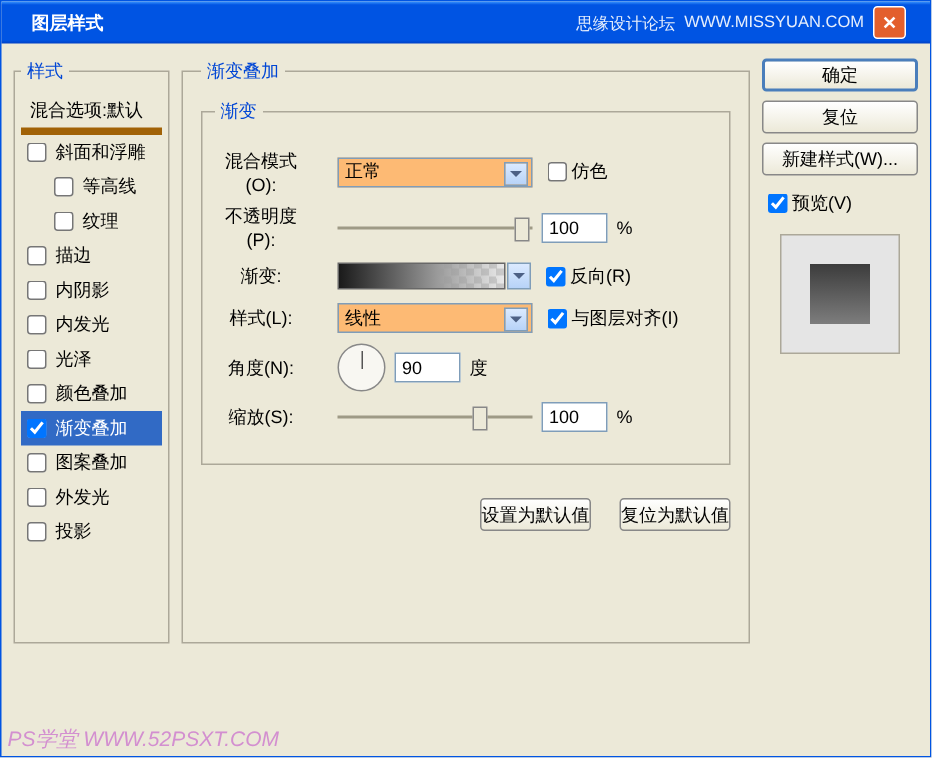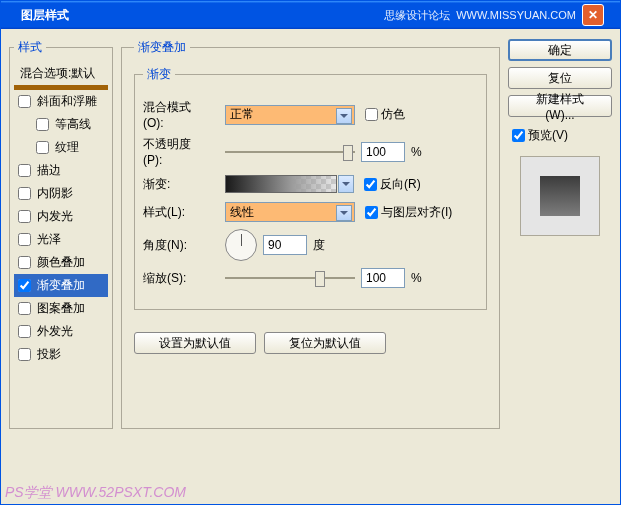--- a/index.html
+++ b/index.html
@@ -17,38 +17,38 @@
 legend { padding: 0 4px; color: #0046d5; }
 .style-list { height: 390px; }
 .style-sub { padding: 3px 6px; border-bottom: 5px solid #a16207; }
 .style-item { display: flex; align-items: center; padding: 3px 4px; gap: 4px; cursor: pointer; }
 .style-item.indent { padding-left: 22px; }
 .style-item.selected { background: #316ac5; color: #fff; }
 .style-item input[type=checkbox] { margin-right: 2px; }
 .panel { height: 390px; padding: 10px 12px; }
 .inner-fieldset { border: 1px solid #aca899; padding: 10px 8px 14px 8px; margin-bottom: 22px; }
 .row { display: flex; align-items: center; margin: 6px 0; min-height: 22px; }
-.lbl { width: 82px; text-align: left; padding-right: 20px; }
+.lbl { width: 82px; text-align: center; padding-right: 20px; }
 .sel { width: 130px; height: 20px; border: 1px solid #7f9db9; background: #fdba74; padding: 0 16px 0 4px; display: flex; align-items: center; position: relative; cursor: pointer; }
 .sel::after { content: ""; position: absolute; right: 2px; top: 2px; width: 14px; height: 14px; background: linear-gradient(#dbeaff,#b7d3f8); border: 1px solid #7f9db9; }
 .sel::before { content: ""; position: absolute; right: 6px; top: 8px; border: 4px solid transparent; border-top-color: #4d6185; z-index: 2; }
 .slider { width: 130px; height: 18px; position: relative; background: transparent; }
 .slider::before { content: ""; position: absolute; left: 0; right: 0; top: 8px; height: 2px; background: #9e9a86; }
 .thumb { position: absolute; top: 2px; width: 10px; height: 16px; background: #ece9d8; border: 1px solid #888; }
 .numbox { width: 44px; height: 20px; border: 1px solid #7f9db9; background: #fff; padding: 0 4px; display: flex; align-items: center; margin-left: 6px; }
 .pct { margin-left: 6px; }
 .grad-swatch { width: 112px; height: 18px; border: 1px solid #686868; background: linear-gradient(to right, #1a1a1a 0%, #9b9b9b 60%, rgba(200,200,200,.4) 100%), repeating-conic-gradient(#ccc 0 25%, #fff 0 50%) 50%/10px 10px; cursor: pointer; position: relative; }
 .grad-dd { width: 16px; height: 18px; border: 1px solid #7f9db9; background: linear-gradient(#dbeaff,#b7d3f8); margin-left: 1px; position: relative; cursor: pointer; }
 .grad-dd::after { content: ""; position: absolute; left: 3px; top: 6px; border: 4px solid transparent; border-top-color: #4d6185; }
 .chk { display: flex; align-items: center; gap: 3px; margin-left: 10px; }
 .angle-dial { width: 32px; height: 32px; border: 1px solid #888; border-radius: 50%; background: #f8f7f2; position: relative; margin-right: 6px; }
 .angle-dial::after { content: ""; position: absolute; left: 15px; top: 4px; width: 1px; height: 12px; background: #555; }
-.btn { height: 22px; border: 1px solid #888; background: linear-gradient(#fff,#ece9d8); padding: 0 24px; cursor: pointer; border-radius: 3px; display: inline-flex; align-items: center; justify-content: center; }
+.btn { height: 22px; border: 1px solid #888; background: linear-gradient(#fff,#ece9d8); padding: 0 0; cursor: pointer; border-radius: 3px; display: inline-flex; align-items: center; justify-content: center; }
 .btn.primary { border: 2px solid #4a7ebb; }
-.btn-row { display: flex; gap: 8px; justify-content: flex-start; }
+.btn-row { display: flex; gap: 19px; justify-content: flex-end; }
 .preview-box { width: 80px; height: 80px; background: #e5e5e5; border: 1px solid #aca899; margin: 6px auto 0 auto; display: flex; align-items: center; justify-content: center; }
 .preview-grad { width: 40px; height: 40px; background: linear-gradient(#3c3c3c,#7d7d7d); }
 .watermark { position: absolute; left: 4px; bottom: 2px; font-size: 14px; color: #d38fd0; font-style: italic; }
 </style>
 </head>
 <body>
 
 <div class="window">
   <div class="titlebar">
     <span class="titlebar-text">图层样式</span>

